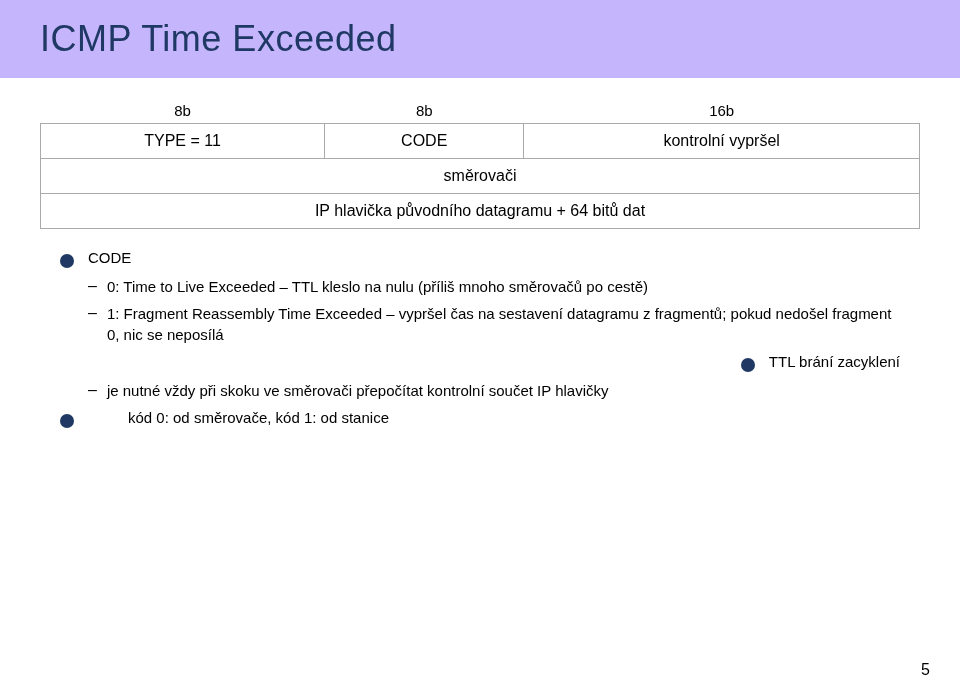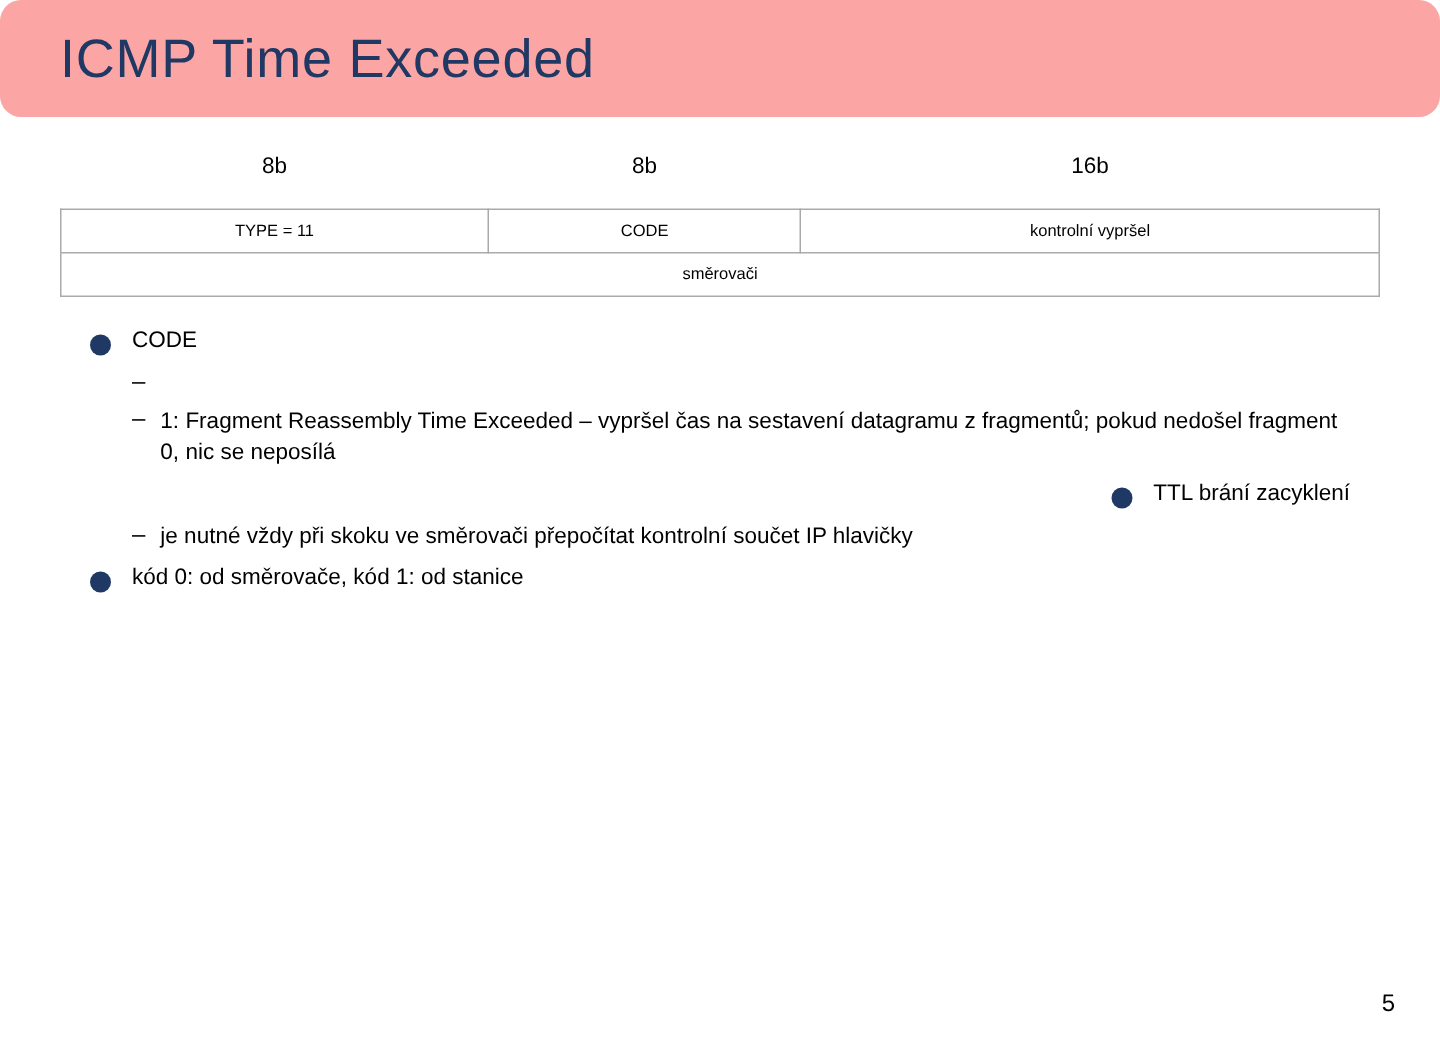--- a/index.html
+++ b/index.html
@@ -20,26 +20,25 @@
 
     .slide-container {
       width: 960px;
       height: 694px;
       position: relative;
       background: #ffffff;
     }
 
     
     .title-bar {
-      background-color: #fca5a5;
+      background-color: #c4b5fd;
       width: 100%;
       padding: 18px 40px 18px 40px;
       display: flex;
       align-items: flex-start;
-      border-radius: 14px;
     }
 
     .title-text {
       font-size: 36px;
       font-weight: normal;
       color: #1f3864;
       letter-spacing: 0.5px;
     }
 
     
@@ -51,28 +50,28 @@
     .packet-table {
       width: 100%;
       border-collapse: collapse;
       margin-bottom: 20px;
     }
 
     .packet-table td {
       border: 1px solid #aaaaaa;
       padding: 8px 12px;
       text-align: center;
-      font-size: 11px;
+      font-size: 16px;
     }
 
     .header-row td {
       border: none;
       font-size: 15px;
       font-weight: normal;
-      padding-bottom: 20px;
+      padding-bottom: 4px;
       padding-top: 4px;
     }
 
     .merged-cell {
       text-align: center;
     }
 
     
     .bullets-section {
       padding: 0 20px;
@@ -150,47 +149,51 @@
         <td>16b</td>
       </tr>
       <tr>
         <td>TYPE = 11</td>
         <td>CODE</td>
         <td>kontrolní vypršel</td>
       </tr>
       <tr>
         <td colspan="3" class="merged-cell">směrovači</td>
       </tr>
+      <tr>
+        <td colspan="3" class="merged-cell">IP hlavička původního datagramu + 64 bitů dat</td>
+      </tr>
     </tbody>
       </table>
 
     <div class="bullets-section">
 
       <div class="bullet-item">
         <span class="bullet-dot-filled"></span>
         <span class="bullet-label">CODE</span>
       </div>
       <div class="sub-bullet">
         <span class="sub-dash">–</span>
+        <span class="bullet-text">0: Time to Live Exceeded – TTL kleslo na nulu (příliš mnoho směrovačů po cestě)</span>
       </div>
       <div class="sub-bullet">
         <span class="sub-dash">–</span>
         <span class="bullet-text">1: Fragment Reassembly Time Exceeded – vypršel čas na sestavení datagramu z fragmentů; pokud nedošel fragment 0, nic se neposílá</span>
       </div>
 
       <div class="bullet-item" style="margin-top:8px;justify-content:flex-end;">
         <span class="bullet-dot-filled"></span>
         <span class="bullet-label">TTL brání zacyklení</span>
       </div>
       <div class="sub-bullet">
         <span class="sub-dash">–</span>
         <span class="bullet-text">je nutné vždy při skoku ve směrovači přepočítat kontrolní součet IP hlavičky</span>
       </div>
 
-      <div class="bullet-item" style="margin-top:8px;">
+      <div class="bullet-item" style="margin-top:8px;gap:40px;">
         <span class="bullet-dot-filled"></span>
         <span class="bullet-label">kód 0: od směrovače, kód 1: od stanice</span>
       </div>
 
     </div>
   </div>
 
   <div class="page-number">5</div>
 
 </div>

